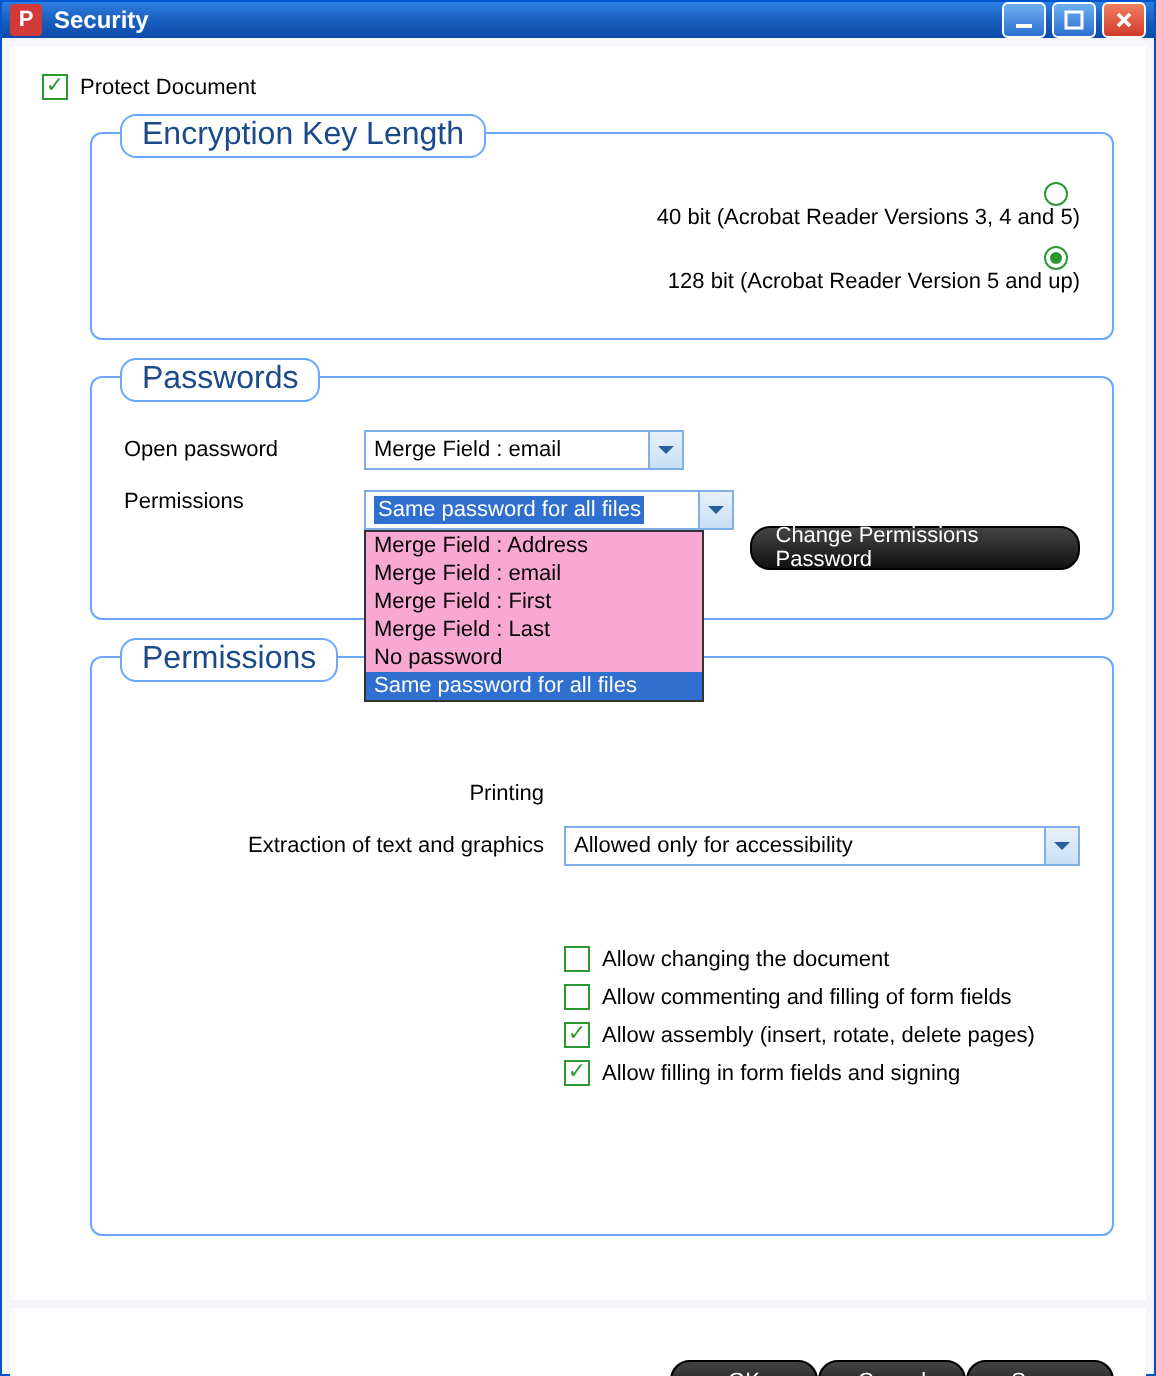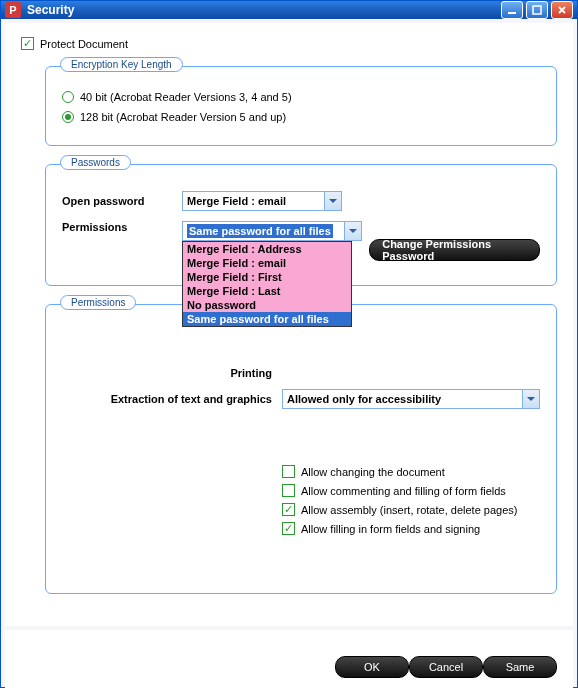--- a/index.html
+++ b/index.html
@@ -67,30 +67,30 @@
   }
   .fieldset.tall { padding-bottom: 24px; }
   .legend {
     position: absolute;
     top: -10px;
     left: 14px;
     background: #fff;
     border: 1px solid #6aa8ff;
     border-radius: 8px;
     padding: 1px 10px;
-    font-size: 10px;
+    font-size: 16px;
     color: #1a4a8a;
   }
-  .radio-row { display:flex; align-items:flex-end; margin: 8px 0; }
+  .radio-row { display:flex; align-items:flex-end; margin: 8px 0; flex-direction: column; }
   .radio-ind {
     width:12px;height:12px;border:1px solid #2a9a30;border-radius:50%;
     margin-right:6px;display:flex;align-items:center;justify-content:center;
   }
   .radio-ind.sel::after{content:'';width:6px;height:6px;border-radius:50%;background:#2a9a30;}
-  .form-row { display:flex; align-items:center; margin: 10px 0; font-weight: bold; }
+  .form-row { display:flex; align-items:center; margin: 10px 0; }
   .form-label { width: 120px; flex-shrink:0; }
   .form-label.right { width: 220px; text-align:right; padding-right:10px;}
   .combo {
     height: 20px;
     border: 1px solid #7fb0e8;
     background: #fff;
     display:flex;
     align-items:center;
     padding: 0 0 0 4px;
     position:relative;
@@ -129,21 +129,21 @@
     font-size:11px;
     cursor:pointer;
     display:flex;align-items:center;justify-content:center;margin-top:18px;
   }
   .chk-line { display:flex;align-items:center;margin:6px 0; }
   .chkbox {
     width:13px;height:13px;border:1px solid #2a9a30;margin-right:6px;
     display:flex;align-items:center;justify-content:center;background:#fff;
   }
   .chkbox.checked::after{content:'✓';color:#2a9a30;font-size:11px;line-height:11px;}
-  .perm-checks { margin-left: 220px; margin-top: 56px; }
+  .perm-checks { margin-left: 220px; margin-top: 40px; }
   .button-bar {
     display:flex;justify-content:flex-end;gap:0;
     padding: 8px 16px 12px;
     background:#fff;
     margin: 0 4px 4px 4px;
   }
   .button-bar .btn-black { width: 74px; }
 </style>
 </head>
 <body>

